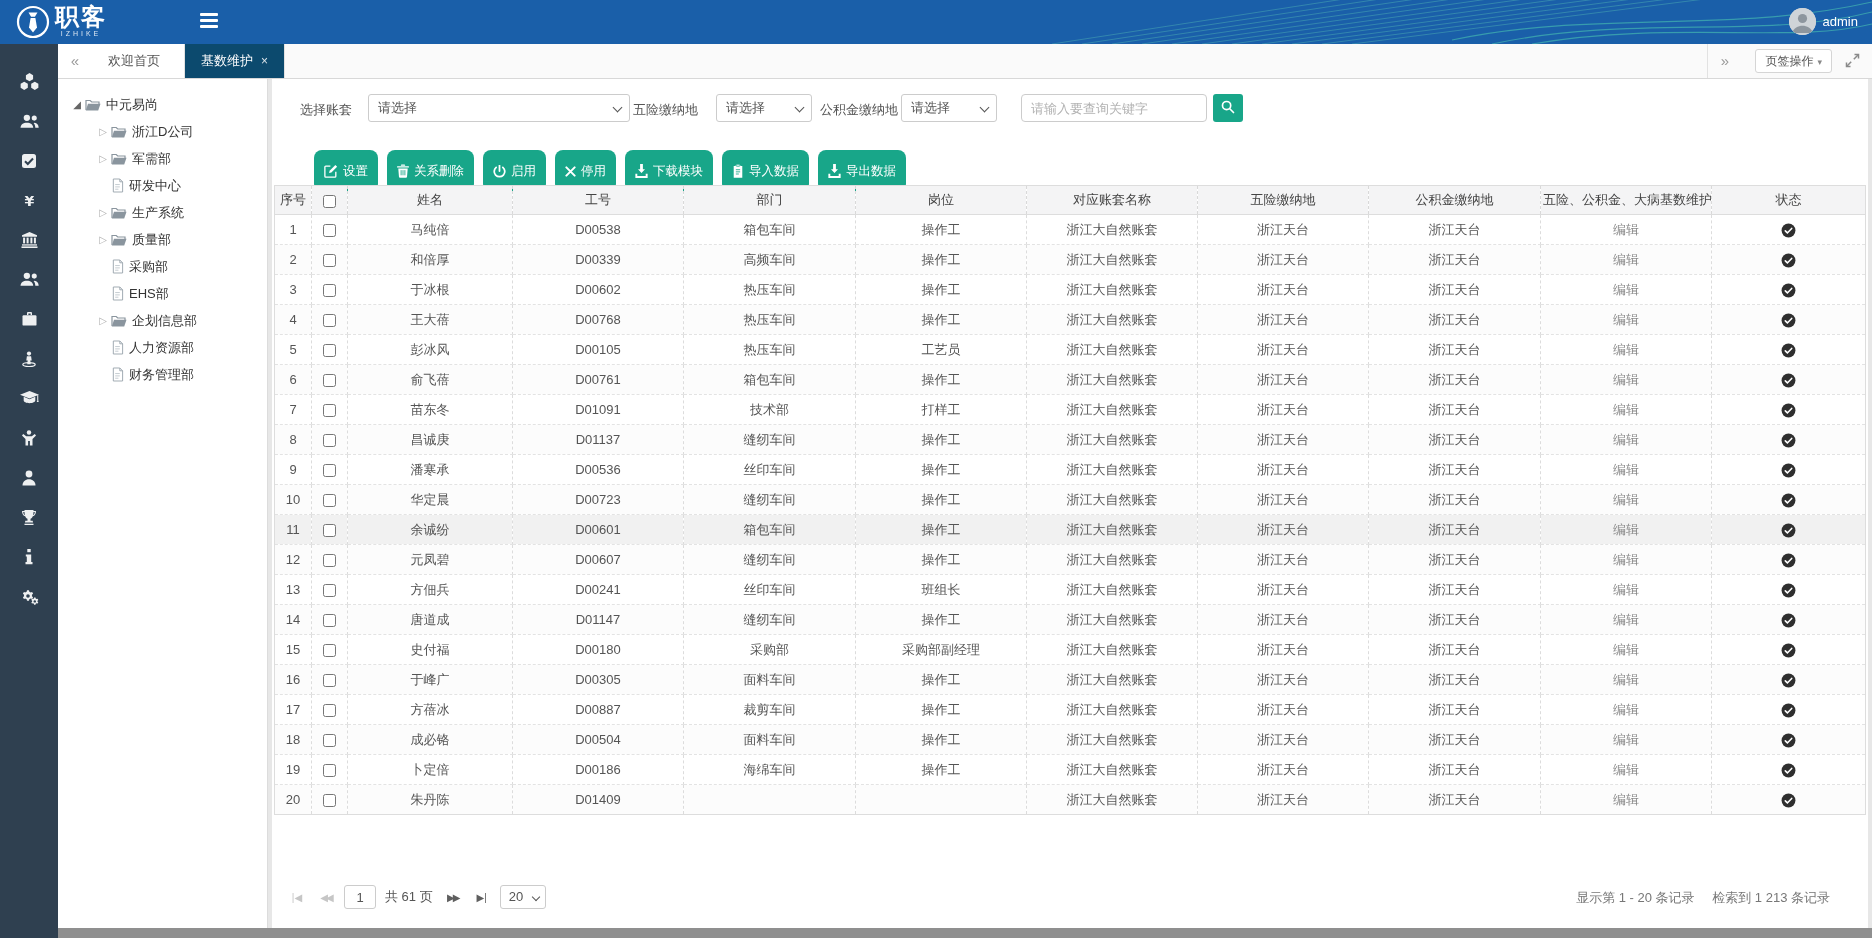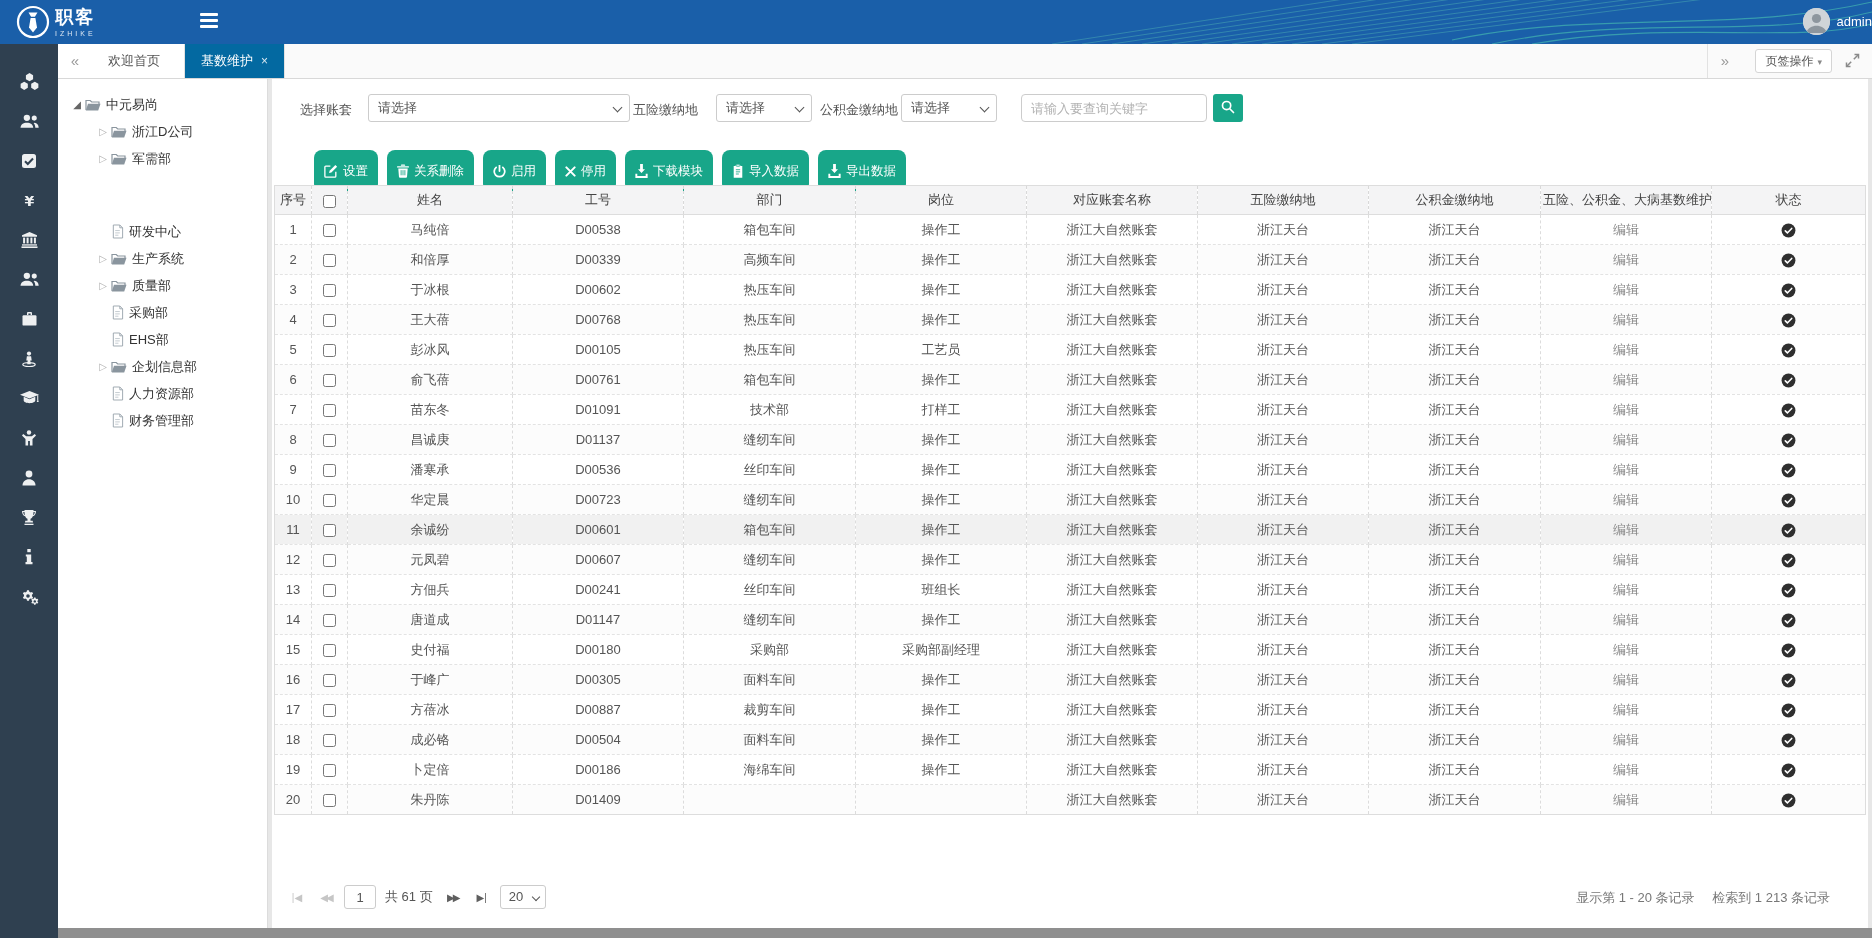--- a/index.html
+++ b/index.html
@@ -5,41 +5,41 @@
   html,body{margin:0;padding:0;background:#6f6f6f;}
   .app{position:relative;width:1872px;height:938px;overflow:hidden;background:#8f8f8f;
        font-family:"Liberation Sans","DejaVu Sans",sans-serif;font-size:13px;color:#555;}
 
   
   .navbar{position:absolute;left:0;top:0;width:1872px;height:44px;background:#1a5fa9;overflow:hidden;}
   .nav-waves{position:absolute;right:0;top:0;height:44px;}
   .logo{position:absolute;left:16px;top:4px;display:flex;align-items:flex-start;color:#fff;}
   .logo-circle{margin-top:1px;}
   .logo-texts{margin-left:5px;display:flex;flex-direction:column;align-items:center;}
-  .logo-main{font-size:18px;font-weight:bold;letter-spacing:2px;line-height:26px;}
+  .logo-main{font-size:24px;font-weight:bold;letter-spacing:2px;line-height:26px;}
   .logo-sub{font-size:7px;letter-spacing:3px;line-height:8px;opacity:.85;}
   .hamburger{position:absolute;left:200px;top:13px;width:18px;height:16px;cursor:pointer;}
   .hamburger i{display:block;width:18px;height:3px;background:#fff;margin-bottom:3px;border-radius:1px;}
-  .nav-user{position:absolute;right:0;top:8px;display:flex;align-items:center;color:#fff;cursor:pointer;}
+  .nav-user{position:absolute;right:14px;top:8px;display:flex;align-items:center;color:#fff;cursor:pointer;}
   .avatar{width:27px;height:27px;border-radius:50%;overflow:hidden;background:#cfd4d8;display:inline-block;}
   .nav-username{margin-left:7px;font-size:13px;}
 
   
   .side-rail{position:absolute;left:0;top:44px;width:58px;bottom:0;background:#2f4050;padding-top:18px;box-sizing:border-box;}
   .nav-item{width:58px;height:39.6px;display:flex;align-items:center;justify-content:center;cursor:pointer;}
   .nav-ic{display:flex;align-items:center;justify-content:center;opacity:.92;}
 
   
   .tabbar{position:absolute;left:58px;top:44px;right:0;height:35px;background:#fafafa;border-bottom:1px solid #d8d8d8;box-sizing:border-box;}
   .tab-scroll{position:absolute;top:0;width:34px;height:34px;text-align:center;line-height:34px;color:#999;font-size:15px;cursor:pointer;background:#fff;border-right:1px solid #e2e2e2;}
   .tab-scroll.left{left:0;}
   .tab-scroll.right{right:130px;border-left:1px solid #e2e2e2;border-right:none;background:#fafafa;}
   .tabs{position:absolute;left:34px;top:0;height:34px;display:flex;}
   .tab{height:34px;line-height:34px;padding:0 16px;background:#fff;border-right:1px solid #e2e2e2;color:#555;cursor:pointer;font-size:13px;}
-  .tab.active{background:#0369a1;color:#fff;}
+  .tab.active{background:#0c4a6e;color:#fff;}
   .tab-close{margin-left:8px;font-size:12px;opacity:.85;cursor:pointer;}
   .tab-actions{position:absolute;right:40px;top:5px;height:24px;line-height:22px;padding:0 9px;background:#fff;border:1px solid #d5d5d5;border-radius:3px;color:#555;font-size:12px;cursor:pointer;box-sizing:border-box;}
   .tab-actions .dd{font-size:9px;color:#888;margin-left:4px;}
   .tab-expand{position:absolute;right:12px;top:9px;cursor:pointer;}
 
   
   .workspace{position:absolute;left:58px;top:79px;right:0;bottom:10px;background:#e7e7e7;}
   .tree-panel{position:absolute;left:0;top:0;width:210px;bottom:0;background:#fff;border-right:1px solid #dcdcdc;box-sizing:border-box;padding-top:12px;overflow:hidden;}
   .tree-item{height:27px;display:flex;align-items:center;cursor:pointer;color:#333;font-size:13px;white-space:nowrap;}
   .tcaret{width:14px;text-align:center;flex:0 0 14px;}
@@ -370,21 +370,21 @@
           <span class="tcaret caret-collapsed">▷</span>
           <span class="tree-ic">
             <svg width="16" height="14" viewBox="0 0 16 14">
               <path d="M1 12V2.5h4.2L6.7 4H14v2" fill="none" stroke="#8a959e" stroke-width="1.2"></path>
               <path d="M.8 12.5l2.2-6.7h12.5l-2.3 6.7z" fill="#8a959e"></path>
             </svg>
           </span>
           <span class="tree-label">军需部</span>
         </div>
 
-        <div class="tree-item" style="padding-left: 38px; margin-top: 46px;">
+        <div class="tree-item" style="padding-left: 38px;">
           <span class="tcaret caret-none"></span>
           <span class="tree-ic">
             <svg width="13" height="15" viewBox="0 0 14 16">
               <path d="M2.5 1h7l3 3v11h-10z" fill="#fff" stroke="#9aa5ad"></path>
               <path d="M9.5 1v3h3" fill="none" stroke="#9aa5ad"></path>
               <path d="M4.5 7h5M4.5 9.5h5M4.5 12h3.5" stroke="#c0c8cd" stroke-width="1"></path>
             </svg>
           </span>
           <span class="tree-label">研发中心</span>
         </div>

